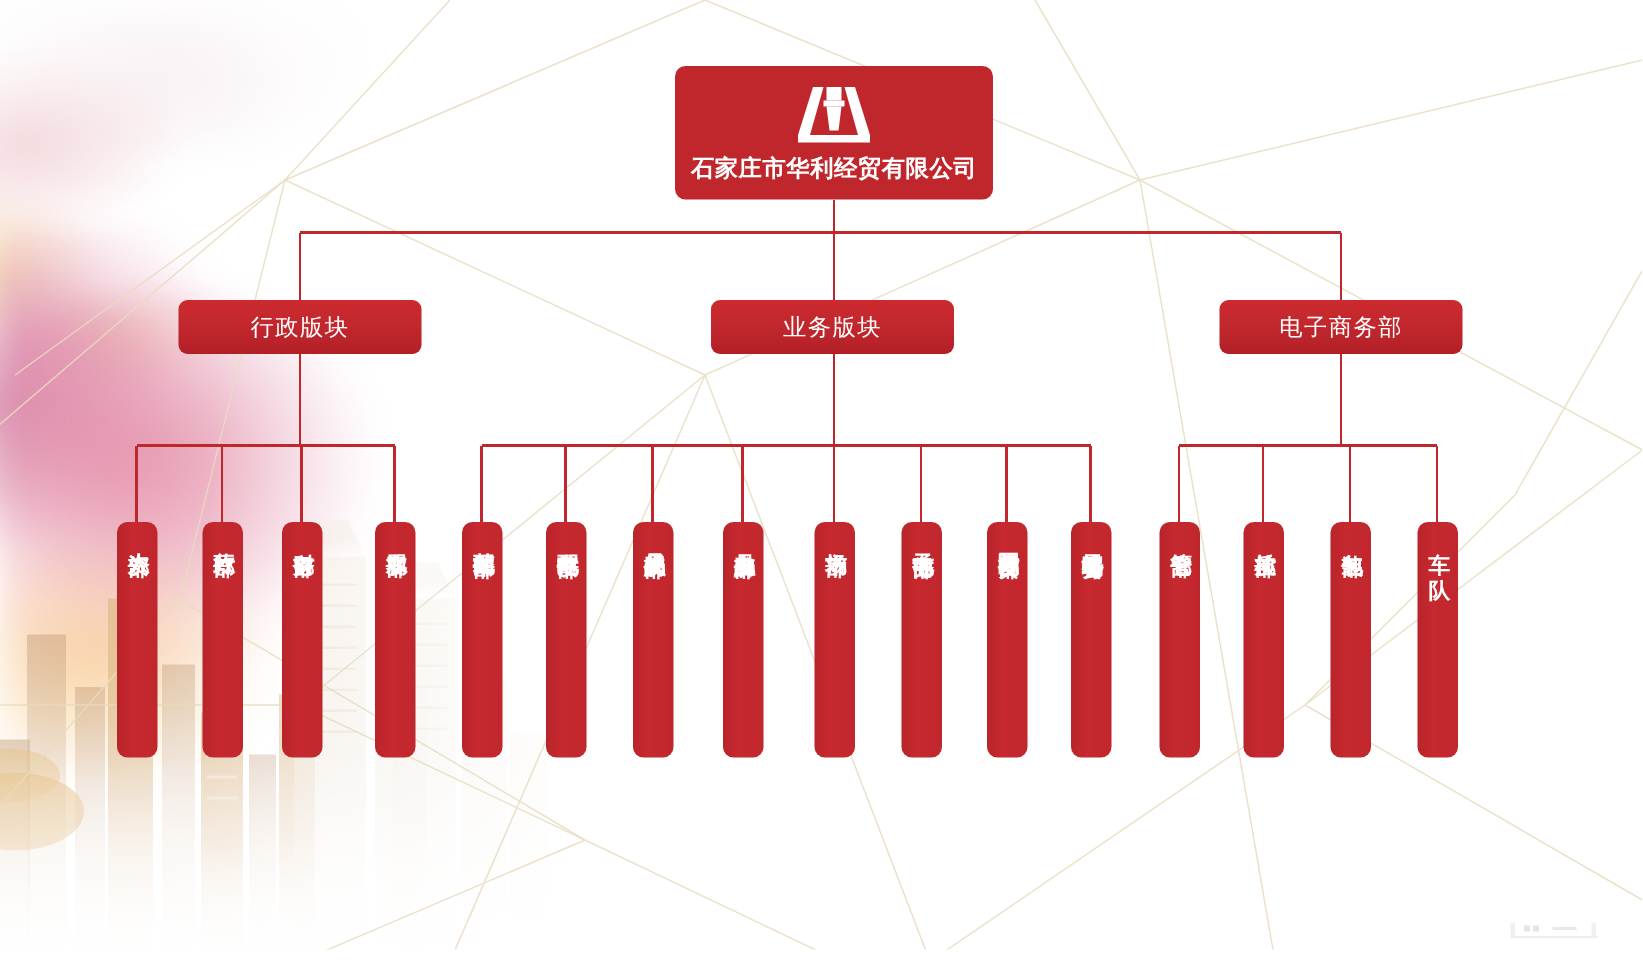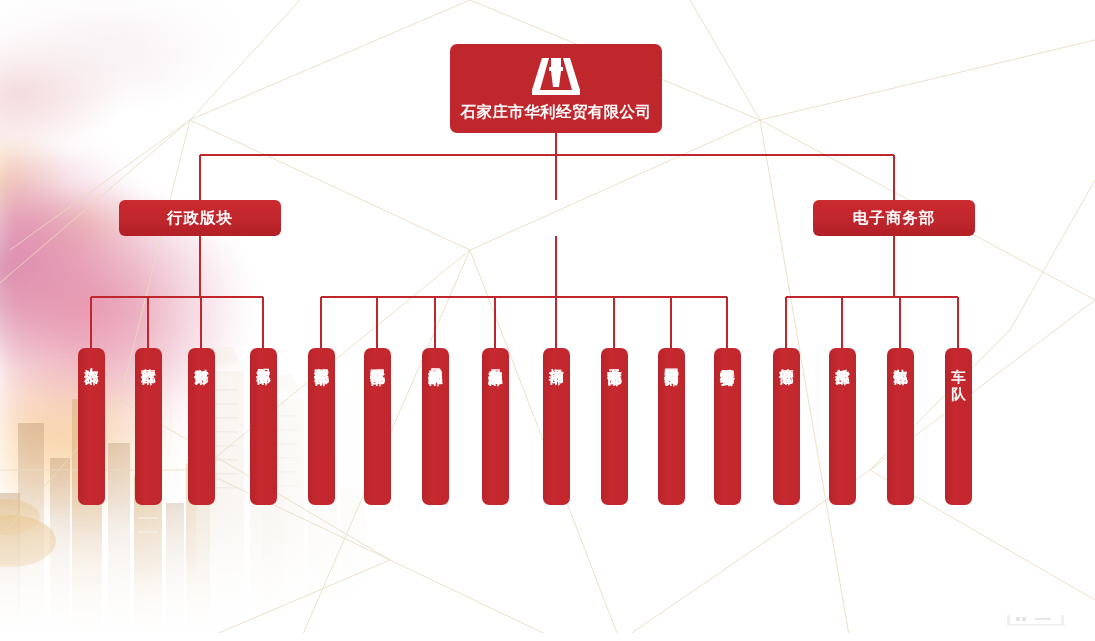--- a/index.html
+++ b/index.html
@@ -66,21 +66,21 @@
   .root-title{
     font-size:15.5px;font-weight:700;letter-spacing:.4px;line-height:1;
     margin-top:7px;white-space:nowrap;
   }
 
   .sec-node{
     top:200px;height:36px;
     background:linear-gradient(to bottom,#cb2a2f 0%,#c0272d 52%,#b21f26 100%);
     border-radius:6px;
     display:flex;align-items:center;justify-content:center;
-    font-size:15.5px;font-weight:700;letter-spacing:1px;
+    font-size:15.5px;font-weight:400;letter-spacing:1px;
   }
   .sec-admin{left:119px;width:162px;}
   .sec-biz{left:474px;width:162px;}
   .sec-logi{left:813px;width:162px;}
 
   .leaf{
     top:348px;width:27px;height:157px;
     background:linear-gradient(to right,#b8242a 0%,#c6292f 38%,#c0272d 100%);
     border-radius:7px;
     display:flex;justify-content:center;
@@ -263,20 +263,23 @@
           <polygon points="22,17 32,17 30,33 24,33"></polygon>
           <rect x="20" y="13" width="14" height="4"></rect>
         </g>
       </svg>
       <div class="root-title">石家庄市华利经贸有限公司</div>
     </div>
 
     <div class="node sec-node sec-admin">
       <span>行政版块</span>
     </div>
+    <div class="node sec-node sec-biz">
+      <span>业务版块</span>
+    </div>
     <div class="node sec-node sec-logi">
       <span>电子商务部</span>
     </div>
 
     <div class="node leaf" style="left:78px">
       <span>人资部</span>
       </div>
     <div class="node leaf" style="left:135px">
       <span>行政部</span>
       </div>

